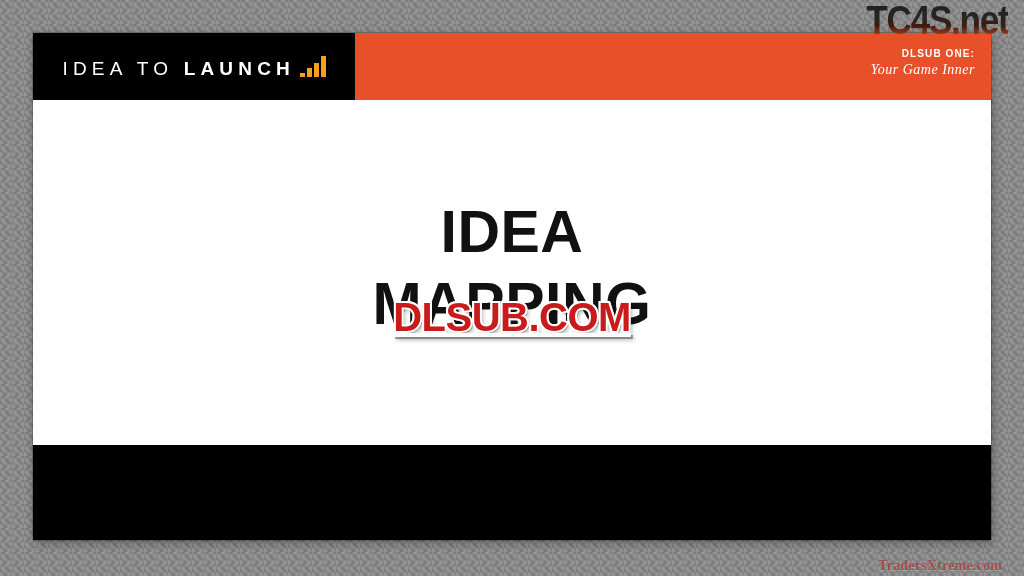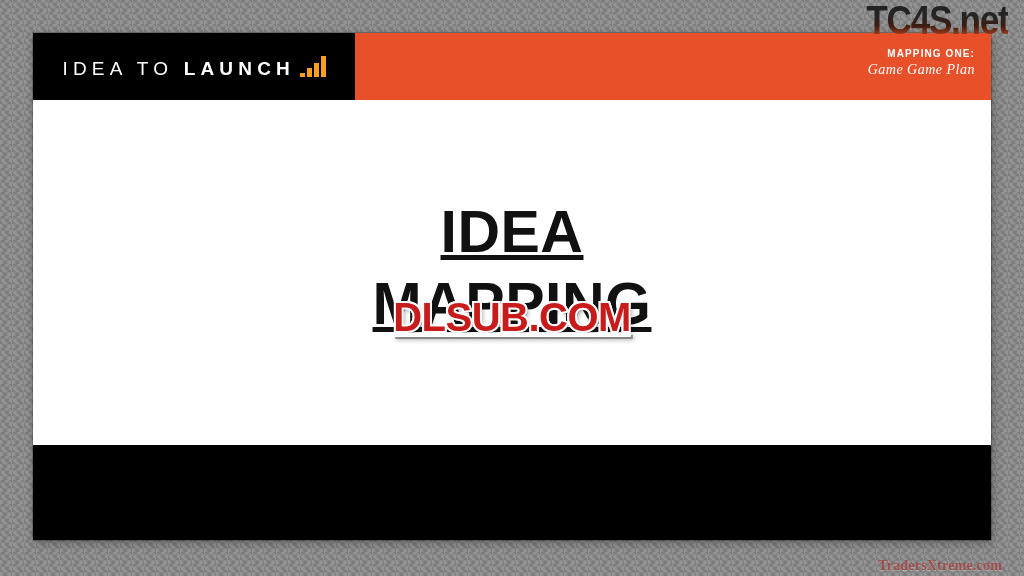--- a/index.html
+++ b/index.html
@@ -143,21 +143,20 @@
     text-align: center;
   }
   .slide-title {
     font-family: "Liberation Sans", sans-serif;
     font-weight: 700;
     font-size: 59px;
     line-height: 72px;
     letter-spacing: 0.5px;
     color: #111111;
     margin: 0;
-    text-decoration: underline;
   }
 
   .slide-subtitle {
     position: absolute;
     left: 0;
     top: 285px;
     width: 958px;
     text-align: center;
     font-family: "Liberation Serif", serif;
     font-style: italic;
@@ -252,22 +251,22 @@
           <div class="logo-bars">
             <i></i>
               <i></i>
               <i></i>
               <i></i>
           </div>
         </div>
       </div>
 
       <div class="module-block">
-        <div class="module-kicker">MAPPING ONE:</div>
-        <div class="module-title">Game Game Plan</div>
+        <div class="module-kicker">DLSUB ONE:</div>
+        <div class="module-title">Your Game Inner</div>
       </div>
     </div>
 
     <div class="slide-body">
 
       <div class="title-block">
         <div class="slide-title">IDEA</div>
         <div class="slide-title">MAPPING</div>
       </div>
 

